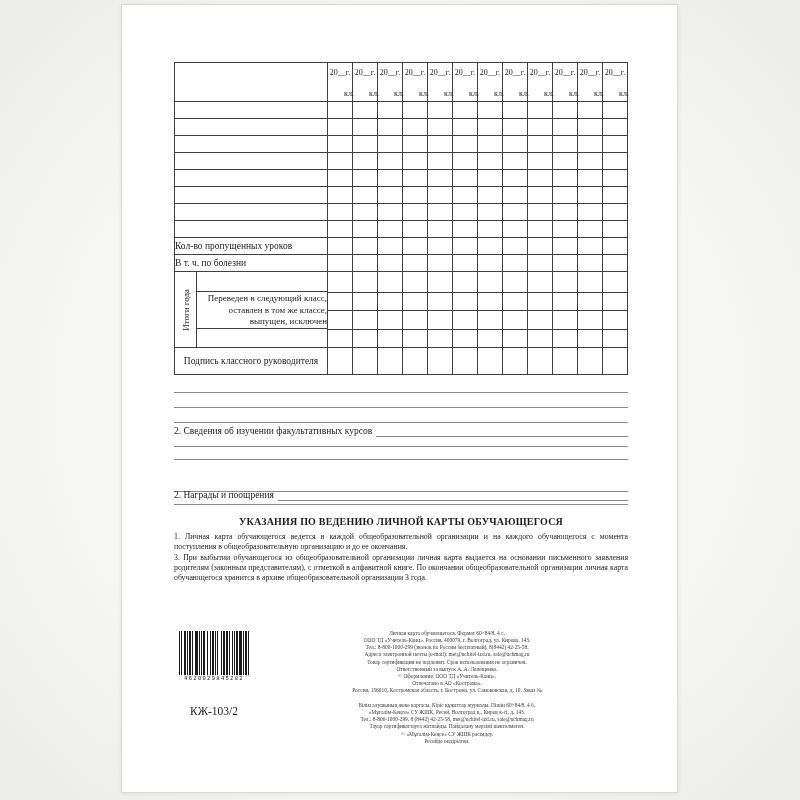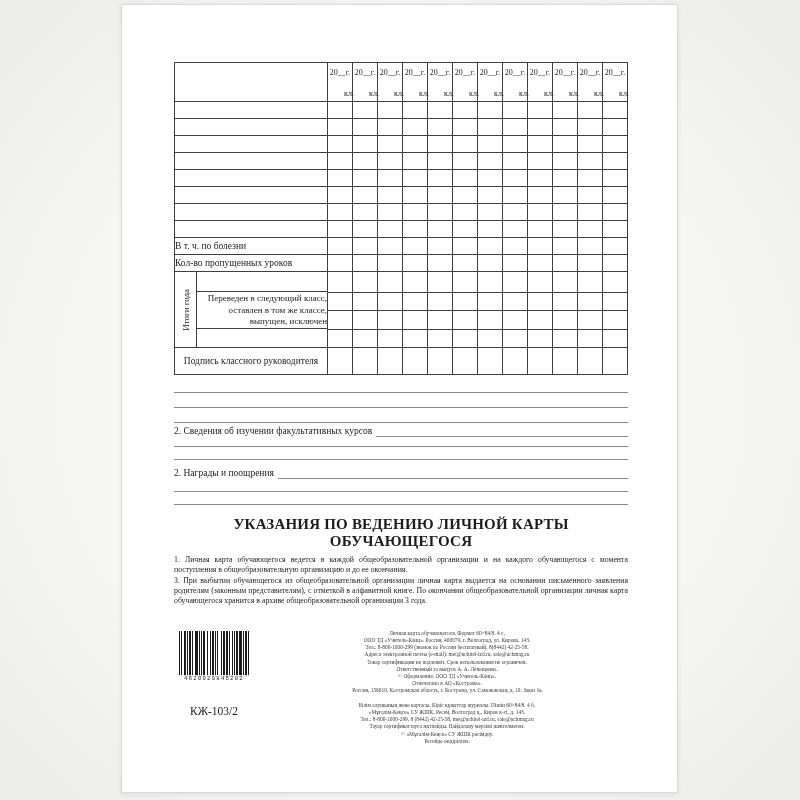--- a/index.html
+++ b/index.html
@@ -65,21 +65,21 @@
     position:absolute; left:52px; width:454px; height:0;
     border-bottom:1px solid #8a8a8a;
   }
   .section-row {
     position:absolute; left:52px; width:454px; height:12px;
     display:flex; align-items:flex-end; font-size:9.5px; line-height:12px;
   }
   .section-row .fill-line { flex:1; border-bottom:1px solid #8a8a8a; margin-left:4px; height:11px; }
   
   .instructions { position:absolute; left:52px; top:511px; width:454px; }
-  .instr-title { font-weight:bold; font-size:15px; text-align:center; margin-bottom:5px; letter-spacing:0.2px; }
+  .instr-title { font-weight:bold; font-size:10px; text-align:center; margin-bottom:5px; letter-spacing:0.2px; }
   .instructions p { font-size:7.8px; line-height:10.3px; text-align:justify; }
   
   .barcode-bars {
     position:absolute; left:57px; top:626px; width:70px; height:46px;
     display:flex; align-items:stretch; overflow:hidden; background:#fff;
   }
   .bar { flex:none; height:100%; }
   .bar.black { background:#1a1a1a; }
   .bar.white { background:#ffffff; }
   .barcode-digits {
@@ -287,36 +287,36 @@
             <td class="year-cell"></td>
             <td class="year-cell"></td>
             <td class="year-cell"></td>
             <td class="year-cell"></td>
             <td class="year-cell"></td>
             <td class="year-cell"></td>
             <td class="year-cell"></td>
             <td class="year-cell"></td>
           </tr>
           <tr class="named-row fill-cells">
+          <td class="label-cell">Кол-во пропущенных уроков</td>
+        <td class="year-cell"></td>
+            <td class="year-cell"></td>
+            <td class="year-cell"></td>
+            <td class="year-cell"></td>
+            <td class="year-cell"></td>
+            <td class="year-cell"></td>
+            <td class="year-cell"></td>
+            <td class="year-cell"></td>
+            <td class="year-cell"></td>
+            <td class="year-cell"></td>
+            <td class="year-cell"></td>
+            <td class="year-cell"></td>
+          </tr>
+        <tr class="named-row fill-cells">
           <td class="label-cell">В т. ч. по болезни</td>
-        <td class="year-cell"></td>
-            <td class="year-cell"></td>
-            <td class="year-cell"></td>
-            <td class="year-cell"></td>
-            <td class="year-cell"></td>
-            <td class="year-cell"></td>
-            <td class="year-cell"></td>
-            <td class="year-cell"></td>
-            <td class="year-cell"></td>
-            <td class="year-cell"></td>
-            <td class="year-cell"></td>
-            <td class="year-cell"></td>
-          </tr>
-        <tr class="named-row fill-cells">
-          <td class="label-cell">Кол-во пропущенных уроков</td>
         <td class="year-cell"></td>
             <td class="year-cell"></td>
             <td class="year-cell"></td>
             <td class="year-cell"></td>
             <td class="year-cell"></td>
             <td class="year-cell"></td>
             <td class="year-cell"></td>
             <td class="year-cell"></td>
             <td class="year-cell"></td>
             <td class="year-cell"></td>
@@ -434,21 +434,21 @@
         <div class="wline" style="top: 441px;"></div>
         <div class="wline" style="top: 454px;"></div>
         <div class="wline" style="top: 486px;"></div>
         <div class="wline" style="top: 499px;"></div>
       </div>
 
     <div class="section-row" style="top:420px;">
       <span>2. Сведения об изучении факультативных курсов</span>
       <div class="fill-line"></div>
     </div>
-    <div class="section-row" style="top:462px;">
+    <div class="section-row" style="top:484px;">
       <span>2. Награды и поощрения</span>
       <div class="fill-line"></div>
     </div>
 
     <div class="instructions">
       <div class="instr-title">УКАЗАНИЯ ПО ВЕДЕНИЮ ЛИЧНОЙ КАРТЫ ОБУЧАЮЩЕГОСЯ</div>
       <div id="instr-paragraphs">
           <p>1. Личная карта обучающегося ведется в каждой общеобразовательной организации и на каждого обучающегося с момента поступления в общеобразовательную организацию и до ее окончания.</p>
           <p>3. При выбытии обучающегося из общеобразовательной организации личная карта выдается на основании письменного заявления родителям (законным представителям), с отметкой в алфавитной книге. По окончании общеобразовательной организации личная карта обучающегося хранится в архиве общеобразовательной организации 3 года.</p>
         </div>

